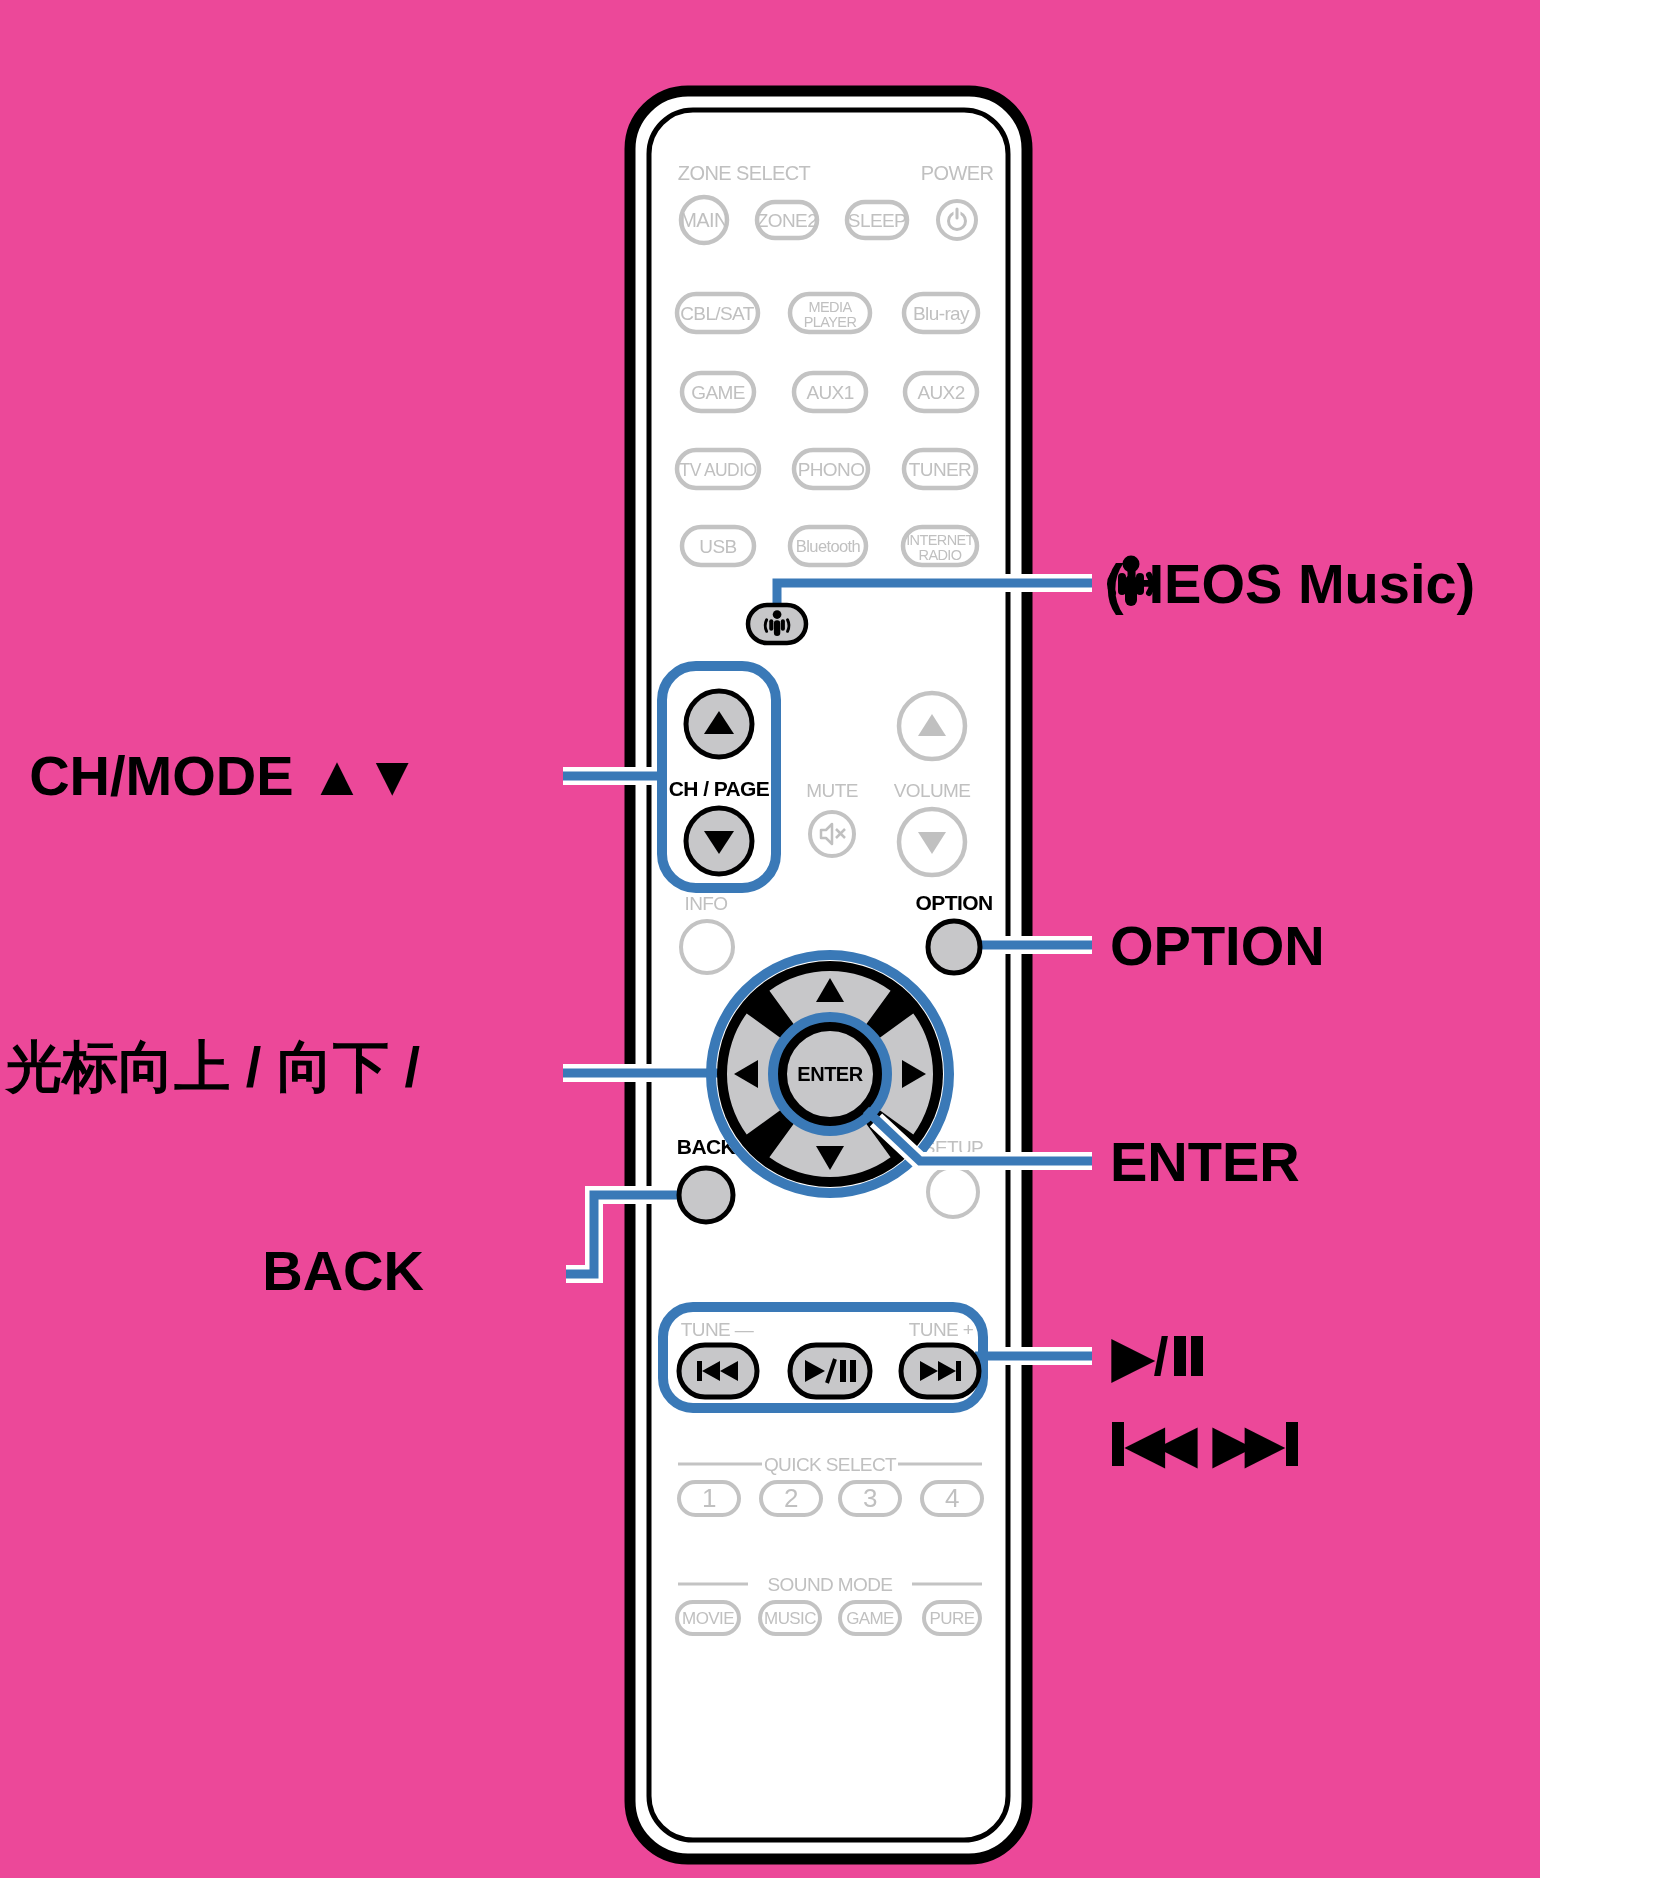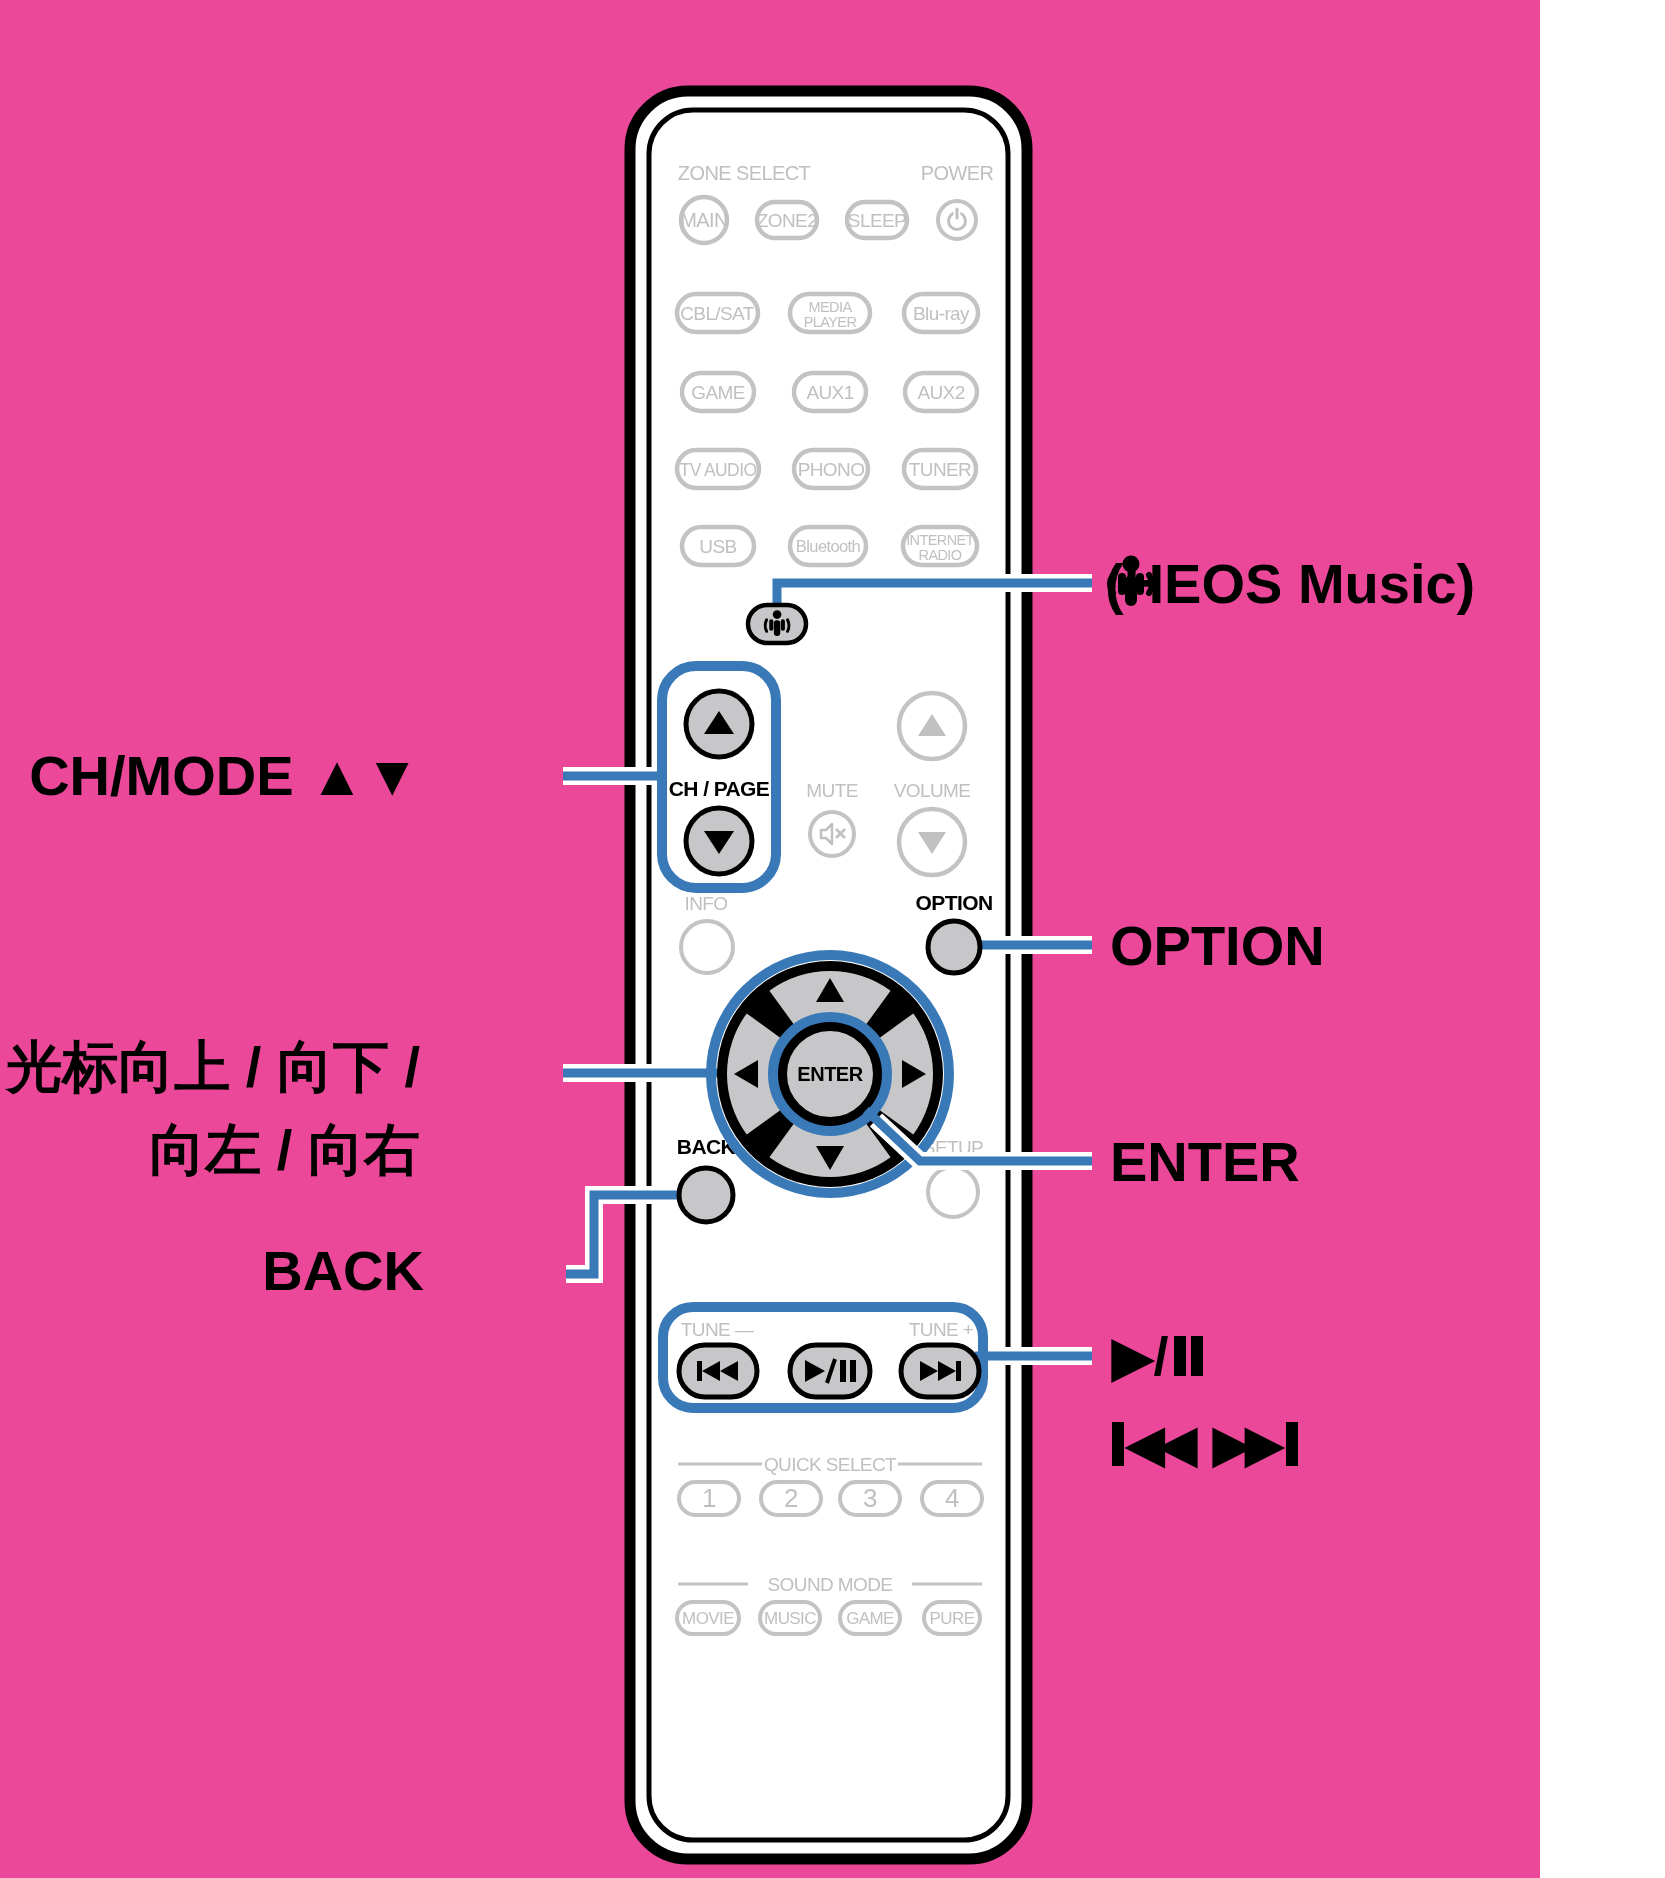--- a/index.html
+++ b/index.html
@@ -307,21 +307,20 @@
     <rect x="20" y="23" width="12" height="31" rx="6" fill="#000"></rect>
     <rect x="31" y="21" width="8" height="22" rx="4" fill="#000"></rect>
     <path d="M44 23 Q50 32 44 41" stroke="#000" stroke-width="6" fill="none" stroke-linecap="round"></path>
   </svg>
   <span>(HEOS Music)</span>
 </div>
 
 <div class="callout-label lbl-56 right-align" style="right:1120px;top:747px;">CH/MODE ▲▼</div>
 
 <div class="callout-label lbl-55 right-align" style="right:1120px;top:1038px;">光标向上 / 向下 /</div>
-<div class="callout-label lbl-55 right-align" style="right:1120px;top:1121px;">向左 / 向右</div>
 
 <div class="callout-label lbl-56 right-align" style="right:1116px;top:1242px;">BACK</div>
 
 <div class="callout-label lbl-56" style="left:1110px;top:917px;">OPTION</div>
 
 <div class="callout-label lbl-56" style="left:1110px;top:1133px;">ENTER</div>
 
 <div class="callout-label flexrow" style="left:1112px;top:1328px;height:56px;font-size:54px;">
   <span>▶/</span>
   <span class="vbar h40" style="margin-left:5px;"></span>

